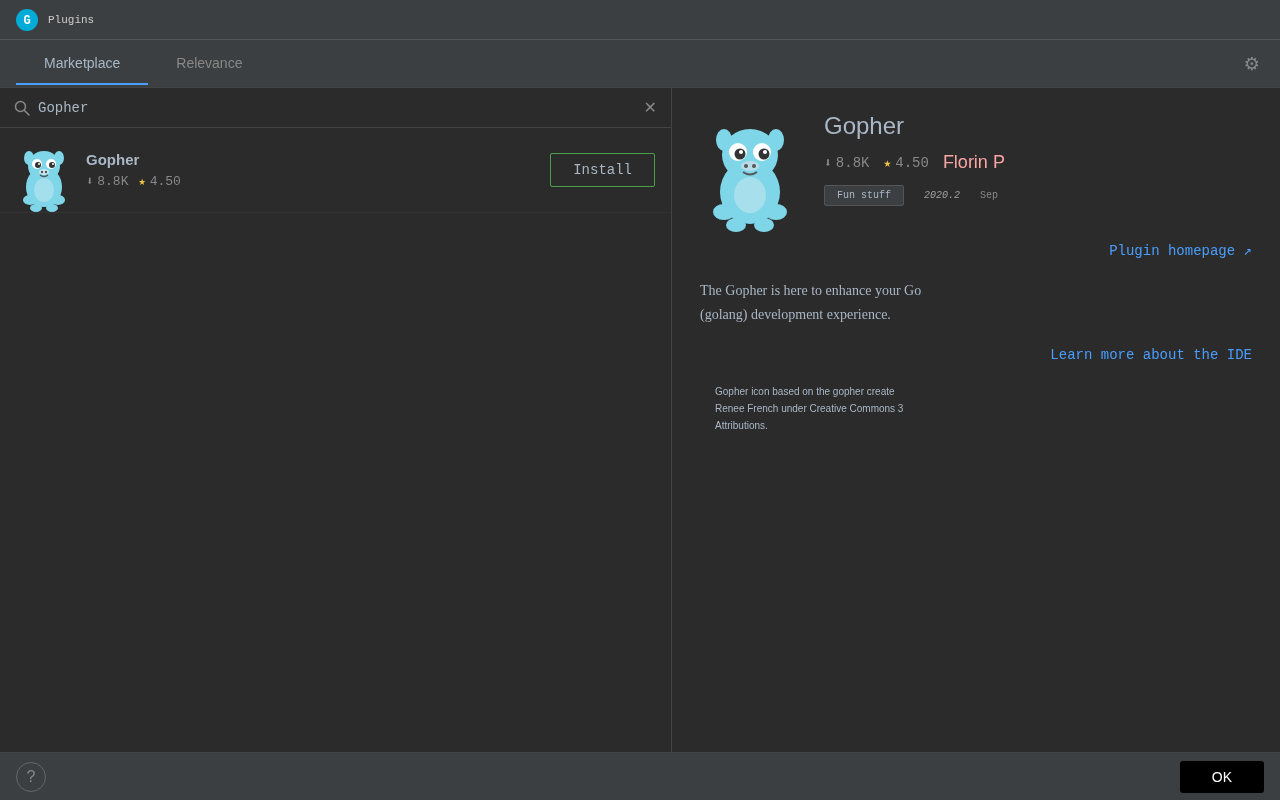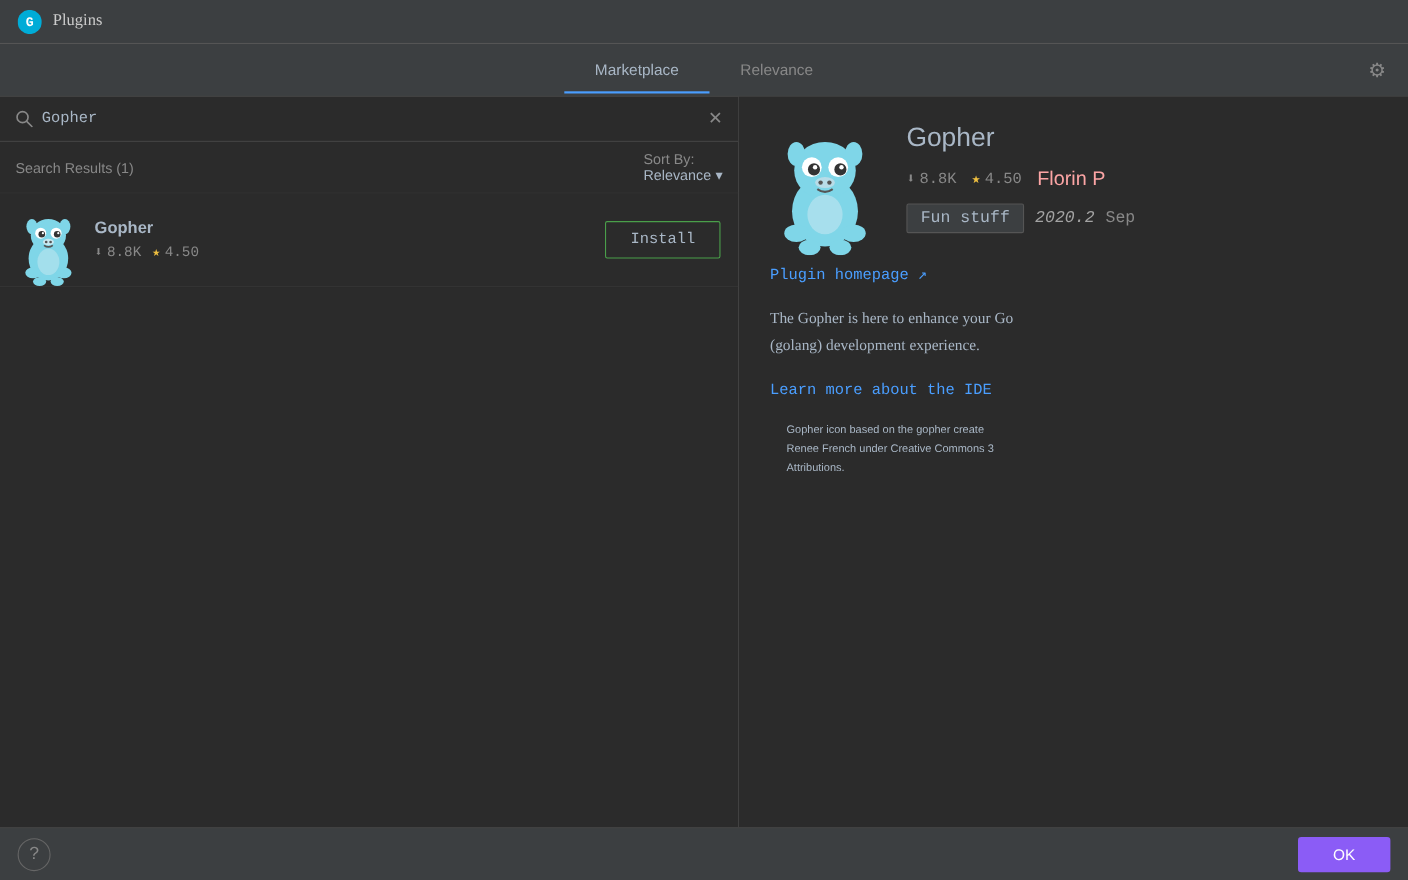--- a/index.html
+++ b/index.html
@@ -22,33 +22,32 @@
       height: 40px;
       border-bottom: 1px solid #555;
     }
     .title-bar-logo {
       width: 22px;
       height: 22px;
       margin-right: 10px;
     }
     .title-bar-title {
       color: #ccc;
-      font-size: 15px;
-      font-family: Liberation Serif, serif;
+      font-size: 11px;
+      font-family: Liberation Mono, monospace;
     }
 
     
     .tabs-row {
       display: flex;
       align-items: center;
       background: #3c3f41;
       padding: 0 16px;
       height: 48px;
       border-bottom: 1px solid #444;
-      justify-content: center;
       position: relative;
     }
     .tabs-container {
       display: flex;
       gap: 0;
     }
     .tab {
       padding: 12px 28px;
       color: #888;
       font-size: 14px;
@@ -243,22 +242,22 @@
       gap: 4px;
     }
     .author-link {
       color: #fca5a5;
       font-size: 18px;
       font-family: Arial, sans-serif;
     }
     .plugin-detail-tags {
       display: flex;
       align-items: center;
-      gap: 10px;
-      font-size: 15px;
+      gap: 20px;
+      font-size: 10px;
     }
     .tag-badge {
       background: #3c3f41;
       border: 1px solid #555;
       color: #a9b7c6;
       padding: 4px 12px;
       border-radius: 2px;
     }
     .tag-version {
       color: #a3a3a3;
@@ -271,37 +270,39 @@
     .plugin-homepage-link {
       color: #4a9eff;
       font-size: 14px;
       font-family: 'Courier New', Courier, monospace;
       display: flex;
       align-items: center;
       gap: 4px;
       margin-bottom: 20px;
       cursor: pointer;
       text-decoration: none;
+      justify-content: flex-end;
     }
 
     .plugin-description {
       color: #a9b7c6;
       font-size: 14px;
       font-family: Liberation Serif, serif;
       line-height: 1.7;
       margin-bottom: 20px;
     }
 
     .plugin-learn-link {
       color: #4a9eff;
       font-size: 14px;
       font-family: 'Courier New', Courier, monospace;
       margin-bottom: 20px;
       display: block;
       cursor: pointer;
+      text-align: right;
     }
 
     .plugin-credit {
       color: #a9b7c6;
       font-size: 10px;
       font-family: Liberation Sans, sans-serif;
       line-height: 1.7;
       margin-left: 15px;
     }
 
@@ -326,21 +327,21 @@
       background: none;
       color: #888;
       font-size: 16px;
       cursor: pointer;
       display: flex;
       align-items: center;
       justify-content: center;
     }
     .ok-btn {
       margin-left: auto;
-      background: #8b5cf6;
+      background: #000000;
       border: none;
       color: #fff;
       font-size: 14px;
       font-family: Arial, sans-serif;
       padding: 8px 32px;
       cursor: pointer;
       border-radius: 3px;
     }
   </style>
 </head>
@@ -380,31 +381,20 @@
           <circle cx="6.5" cy="6.5" r="5" stroke="#888" stroke-width="1.5"></circle>
           <line x1="10.5" y1="10.5" x2="15" y2="15" stroke="#888" stroke-width="1.5" stroke-linecap="round"></line>
         </svg>
       </span>
       <input class="search-input" type="text" value="Gopher" style="">
       <button class="search-clear">
         <span>✕</span>
       </button>
     </div>
 
-    <div class="sort-bar">
-      <span>Search Results (1)</span>
-      <span class="sort-by-label">
-        <span>Sort By:</span>
-        &nbsp;
-        <button class="sort-dropdown">
-          <span>Relevance</span>
-          <span>▾</span>
-        </button>
-      </span>
-    </div>
 
     <div class="plugin-list">
       <div class="plugin-item">
 
         <div class="plugin-item-icon">
           <svg viewBox="0 0 56 70" width="56" height="70">
 
             <ellipse cx="28" cy="45" rx="18" ry="20" fill="#7fd6e8"></ellipse>
 
             <ellipse cx="28" cy="24" rx="16" ry="15" fill="#7fd6e8"></ellipse>

